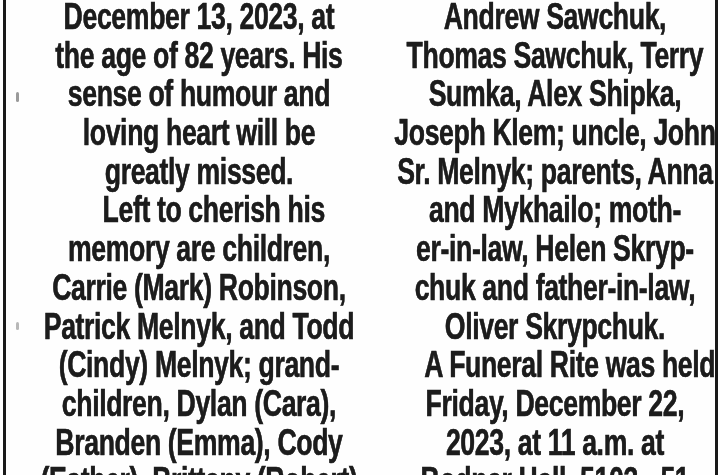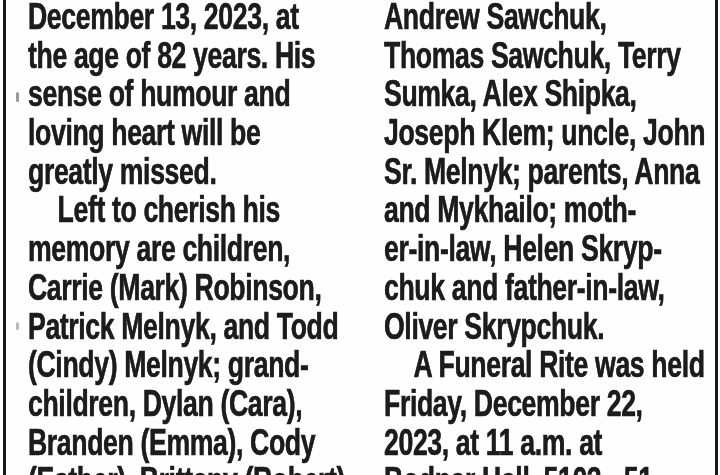--- a/index.html
+++ b/index.html
@@ -10,20 +10,21 @@
     width: 720px;
     height: 475px;
     background: #fefefe;
     overflow: hidden;
     position: relative;
     font-family: "Liberation Sans", sans-serif;
   }
   .clipping {
     position: absolute;
     inset: 0;
+    text-align: center;
   }
   .rule {
     position: absolute;
     top: 0;
     bottom: 0;
     width: 2.6px;
     background: #191919;
   }
   .rule-left  { left: 3px; }
   .rule-right { left: 715px; }

